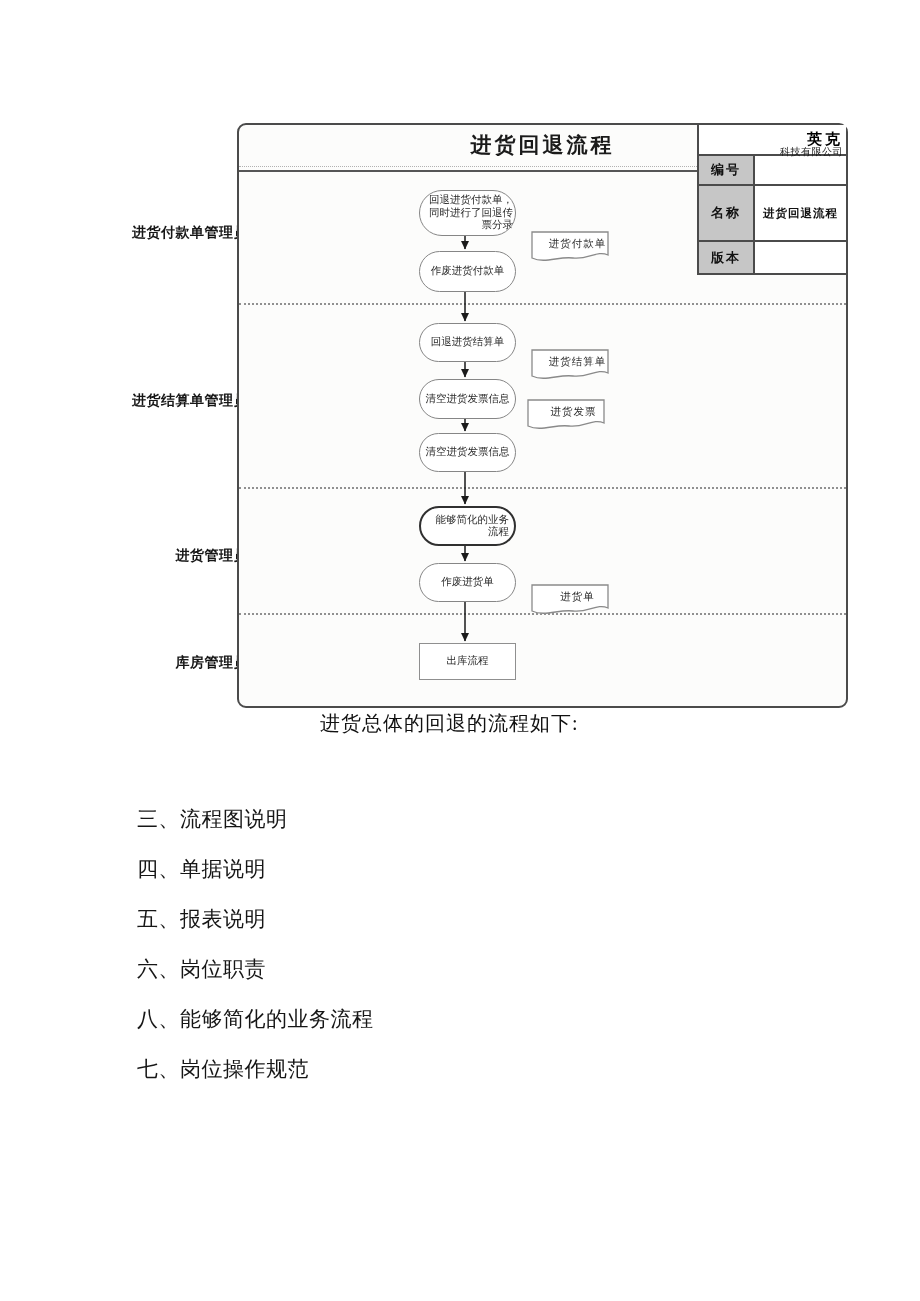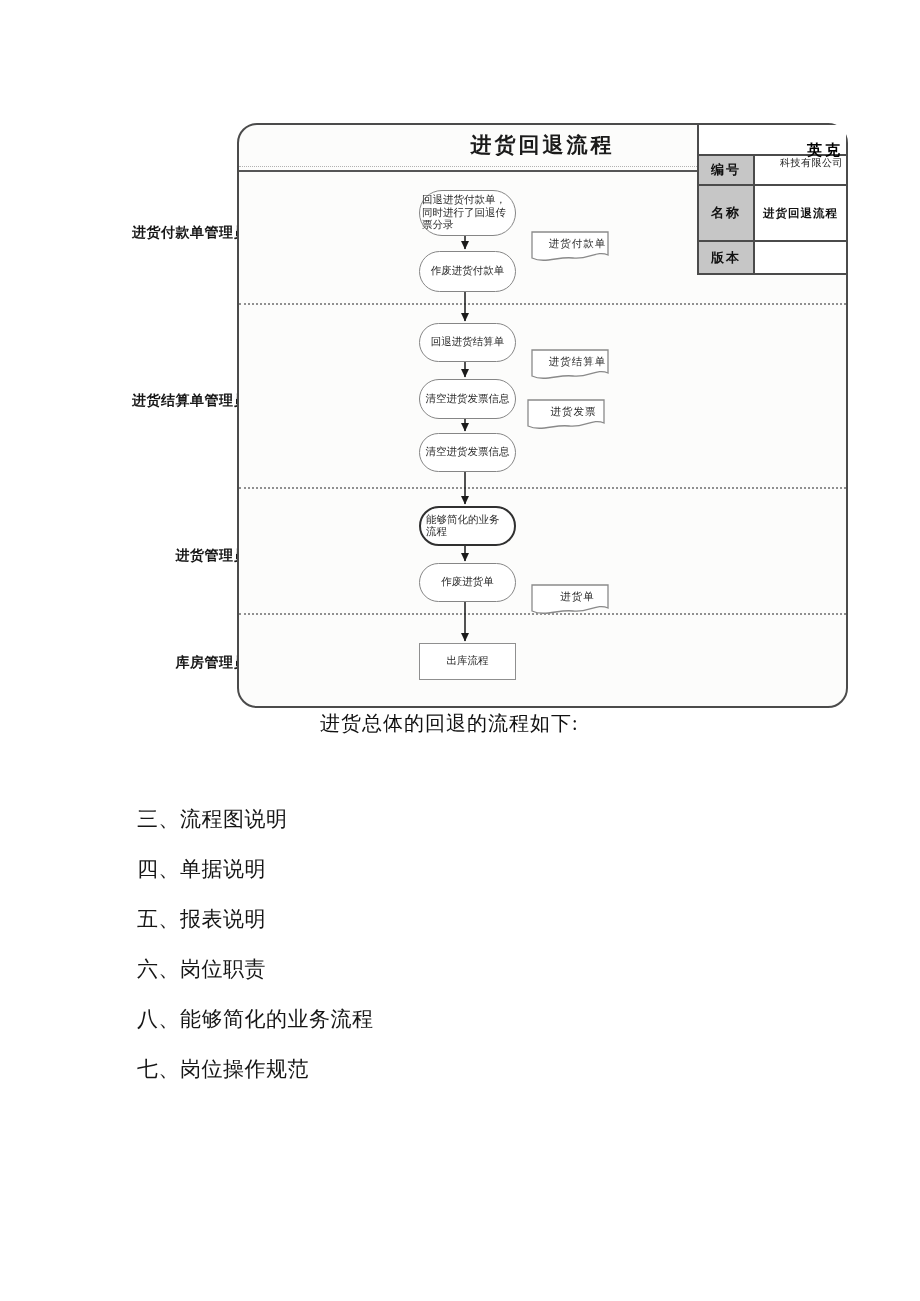--- a/index.html
+++ b/index.html
@@ -1,53 +1,53 @@
 <!DOCTYPE html>
 <html><head>
 <meta charset="utf-8">
 <style>
   html,body{margin:0;padding:0;background:#fff;}
   .page{position:relative;width:920px;height:1301px;background:#ffffff;overflow:hidden;
         font-family:"Liberation Sans",sans-serif;color:#1f1f1f;}
 
   
   .fc-box{position:absolute;left:237px;top:123px;width:611px;height:585px;
-          border:2px solid #4b4b4b;border-radius:20px;background:#fcfcfb;box-sizing:border-box;}
+          border:2px solid #4b4b4b;border-radius:9px;background:#fcfcfb;box-sizing:border-box;}
   .fc-title{position:absolute;top:6px;left:0;width:100%;text-align:center;
             font-size:21px;font-weight:bold;letter-spacing:3px;color:#1a1a1a;}
   .title-line-dotted{position:absolute;top:41px;left:0;width:458px;height:0;border-top:1px dotted #b2b2b2;}
   .title-line{position:absolute;top:45px;left:0;width:458px;height:0;border-top:2px solid #565656;}
 
   
   .info-table{position:absolute;top:0;right:0;width:149px;height:150px;box-sizing:border-box;
               border-left:2px solid #4b4b4b;border-bottom:2px solid #4b4b4b;background:#fff;
               display:flex;flex-direction:column;}
   .logo-cell{height:31px;box-sizing:border-box;border-bottom:2px solid #4b4b4b;
-             text-align:right;padding:18px 3px 0 0;}
+             text-align:right;padding:7px 3px 0 0;}
   .logo-name{font-weight:bold;font-size:15px;line-height:14px;letter-spacing:3px;color:#000;}
   .logo-company{font-size:10px;line-height:11px;letter-spacing:0.5px;color:#1a1a1a;}
   .it-row{display:flex;box-sizing:border-box;}
   .it-row.bb{border-bottom:2px solid #4b4b4b;}
   .it-label{width:56px;box-sizing:border-box;background:#c6c6c6;border-right:2px solid #4b4b4b;
             display:flex;align-items:center;justify-content:center;
             font-size:13px;font-weight:600;letter-spacing:2px;color:#111;}
   .it-value{flex:1;display:flex;align-items:center;justify-content:center;
             font-size:11.5px;font-weight:bold;letter-spacing:1px;color:#111;}
 
   
   .lane-divider{position:absolute;left:0;width:100%;height:0;border-top:2px dotted #909090;}
 
   
   .lane-label{position:absolute;left:130px;width:118px;text-align:right;
               font-size:14px;font-weight:bold;letter-spacing:0.5px;color:#161616;}
 
   
   .node{position:absolute;left:180px;width:97px;background:#fff;border:1.4px solid #868686;
         box-sizing:border-box;display:flex;align-items:center;justify-content:center;
-        text-align:left;font-family:"Liberation Serif",serif;
+        text-align:right;font-family:"Liberation Serif",serif;
         font-size:10.5px;line-height:12.5px;color:#2b2b2b;padding:0 5px;}
   .stadium{border-radius:23px;}
   .node-bold{border:2.4px solid #303030;}
   .node-rect{border:1.4px solid #8f8f8f;}
 
   
   .doc{position:absolute;width:93px;height:34px;}
   .doc svg{position:absolute;left:0;top:0;}
   .doc .doc-text{position:absolute;top:6px;left:0;right:0;text-align:center;
                  font-family:"Liberation Serif",serif;font-size:10.5px;color:#2b2b2b;letter-spacing:1px;}

